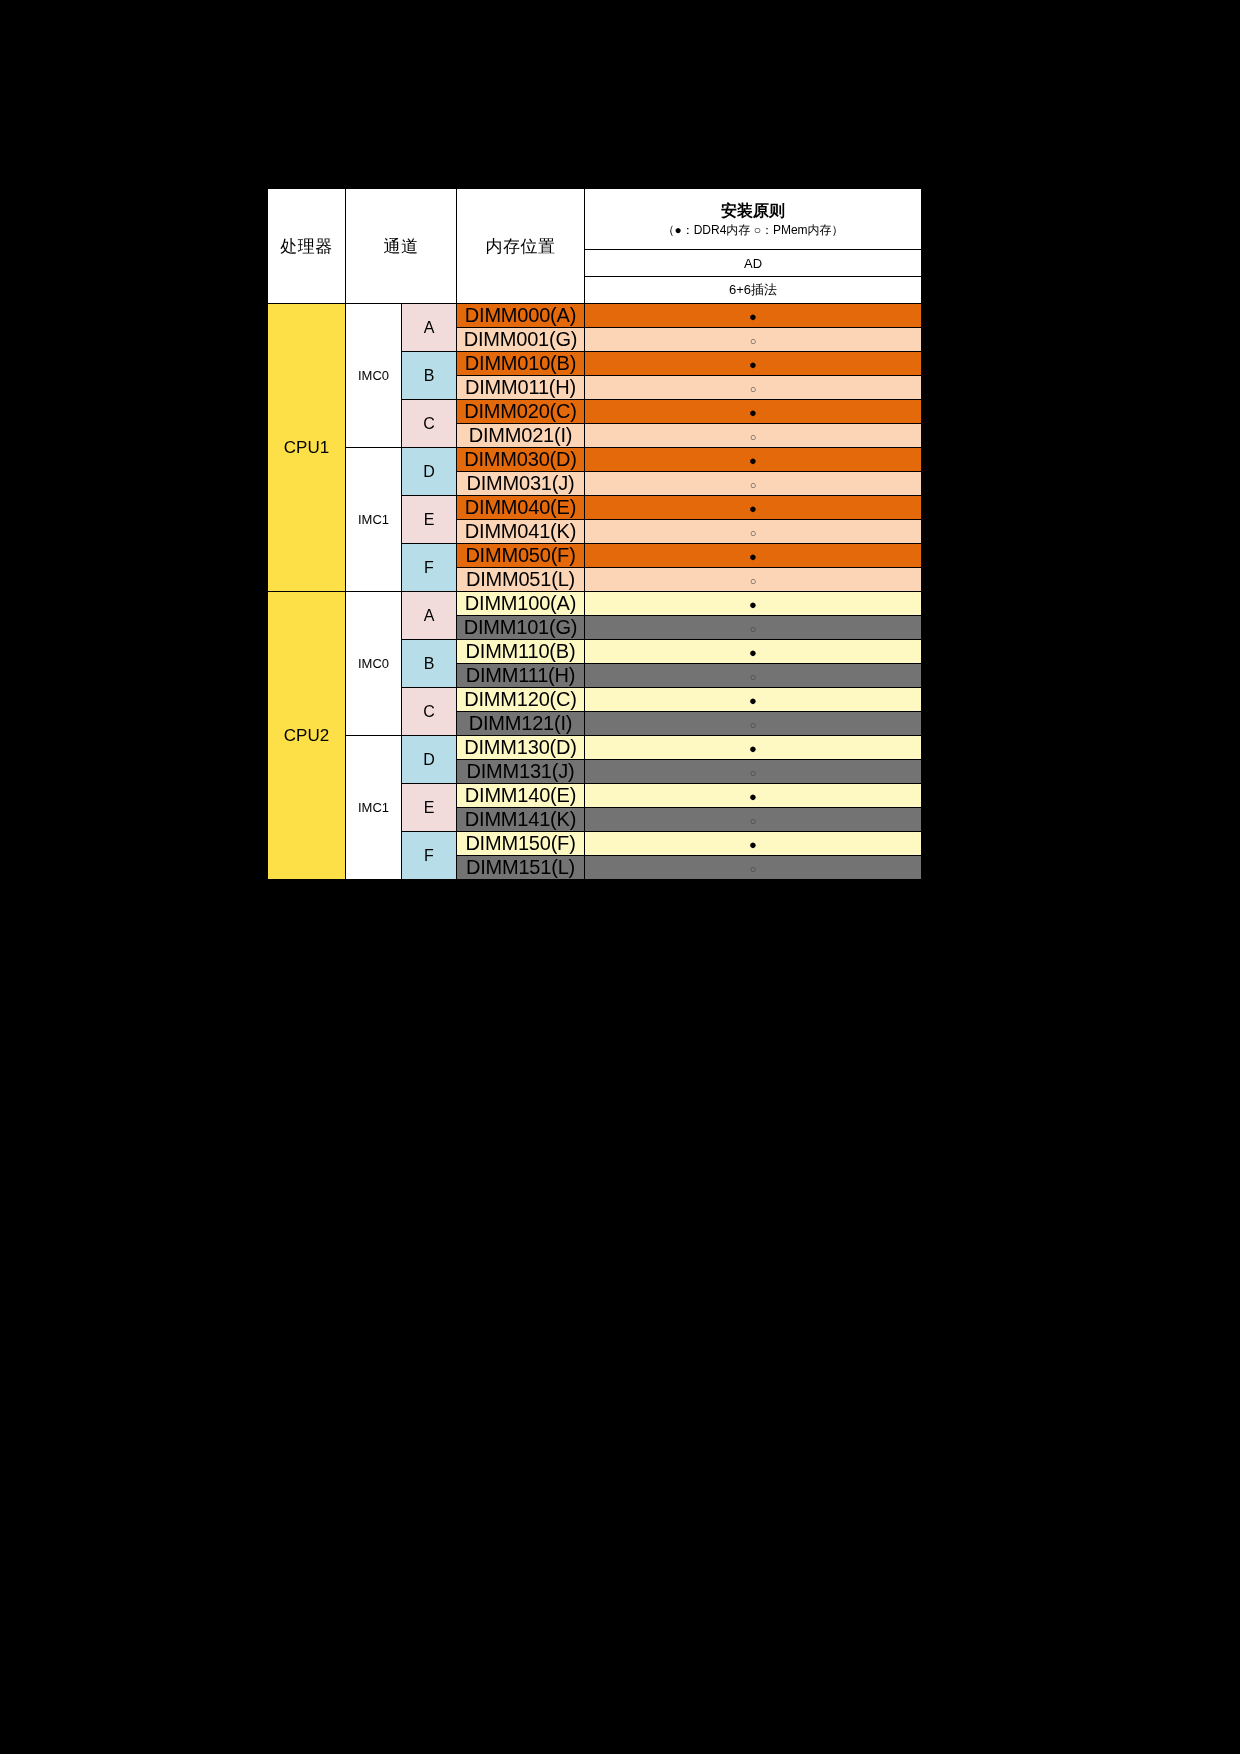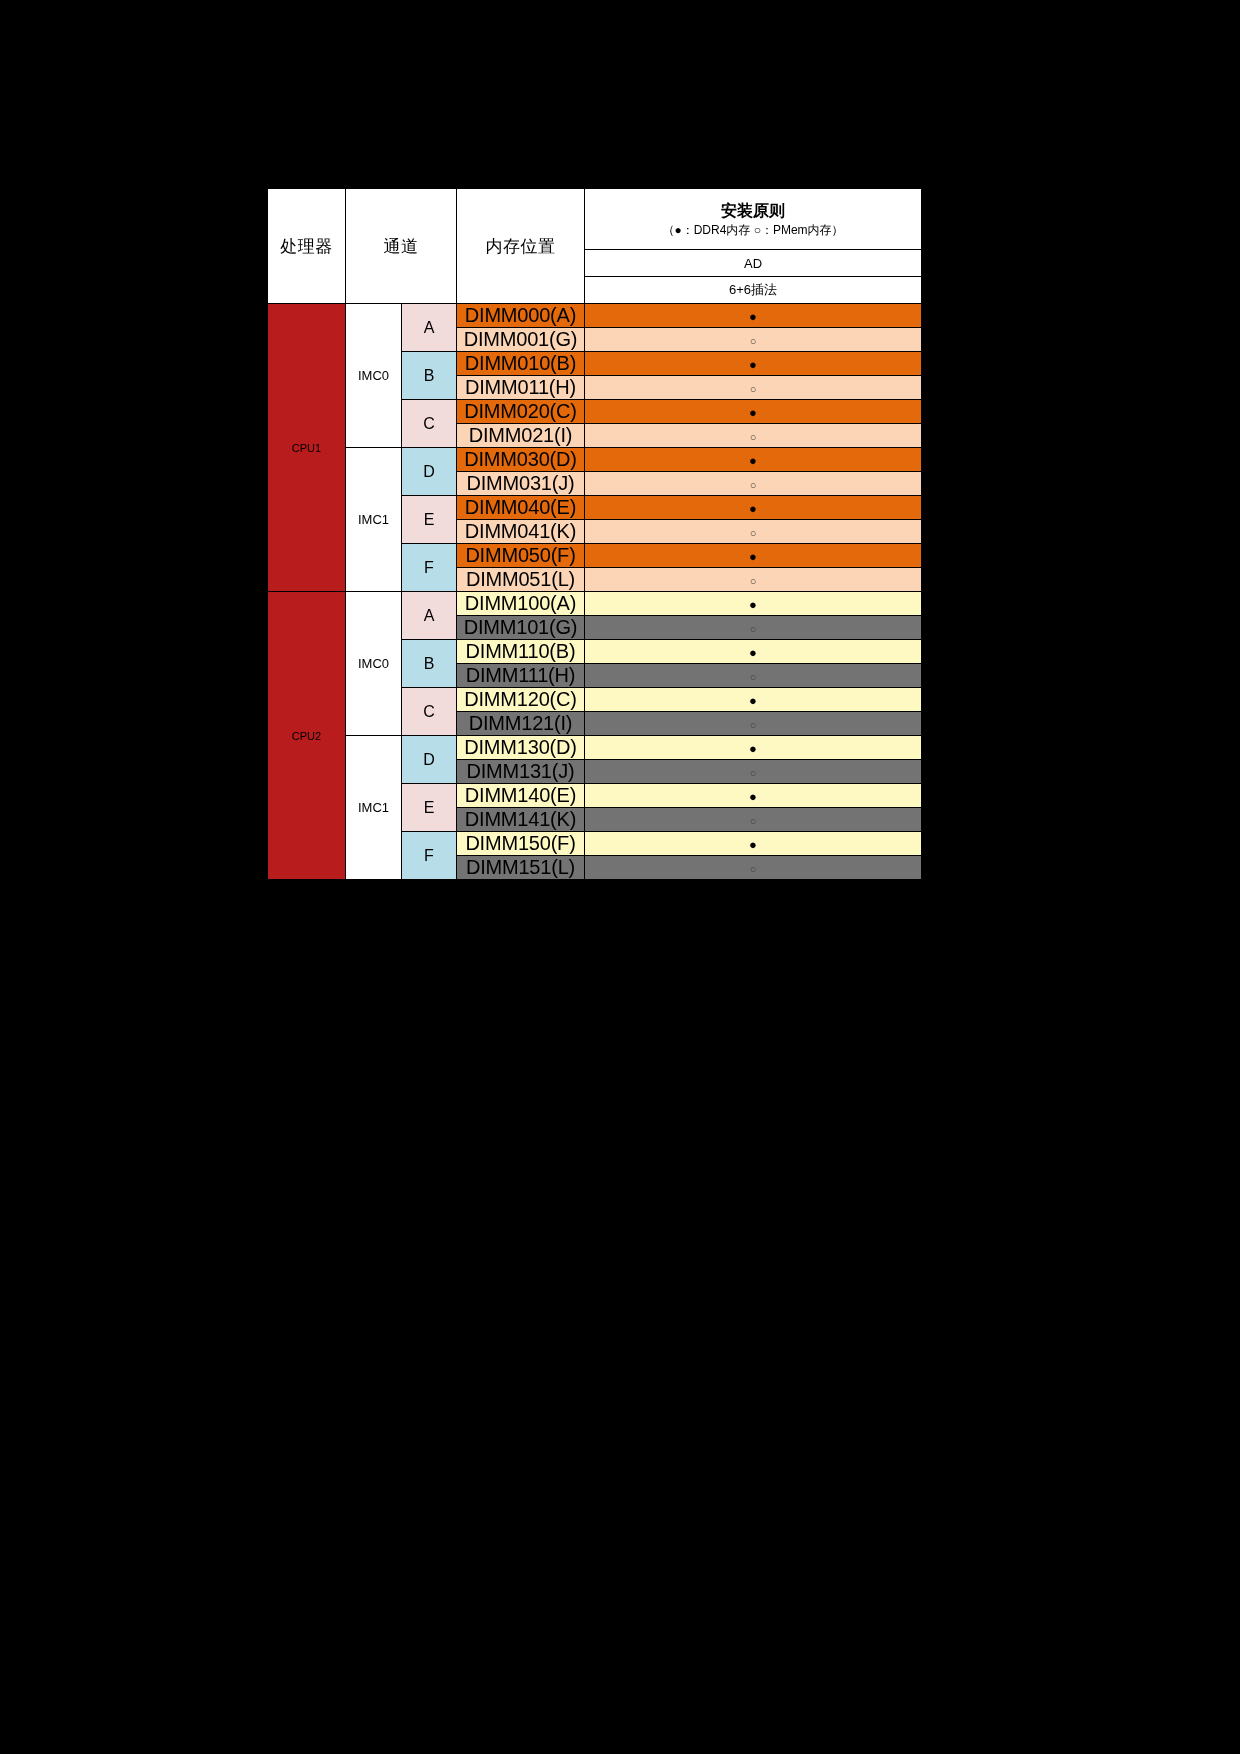--- a/index.html
+++ b/index.html
@@ -82,23 +82,23 @@
   .hdr-ad, .hdr-scheme {
     height: 26px;
     font-size: 13px;
   }
 
   
   tr.body-row { height: 19px; }
   tr.body-row > td { height: 19px; }
 
   .cpu-cell {
-    font-size: 11px;
-    font-weight: bold;
-    background: #b91c1c;
+    font-size: 17px;
+    font-weight: bold;
+    background: #fde047;
   }
   .imc-cell {
     font-size: 13px;
     font-weight: bold;
     background: #ffffff;
   }
   .ch-cell {
     font-size: 16px;
   }
   .ch-pink { background: #f2dcdb; }

